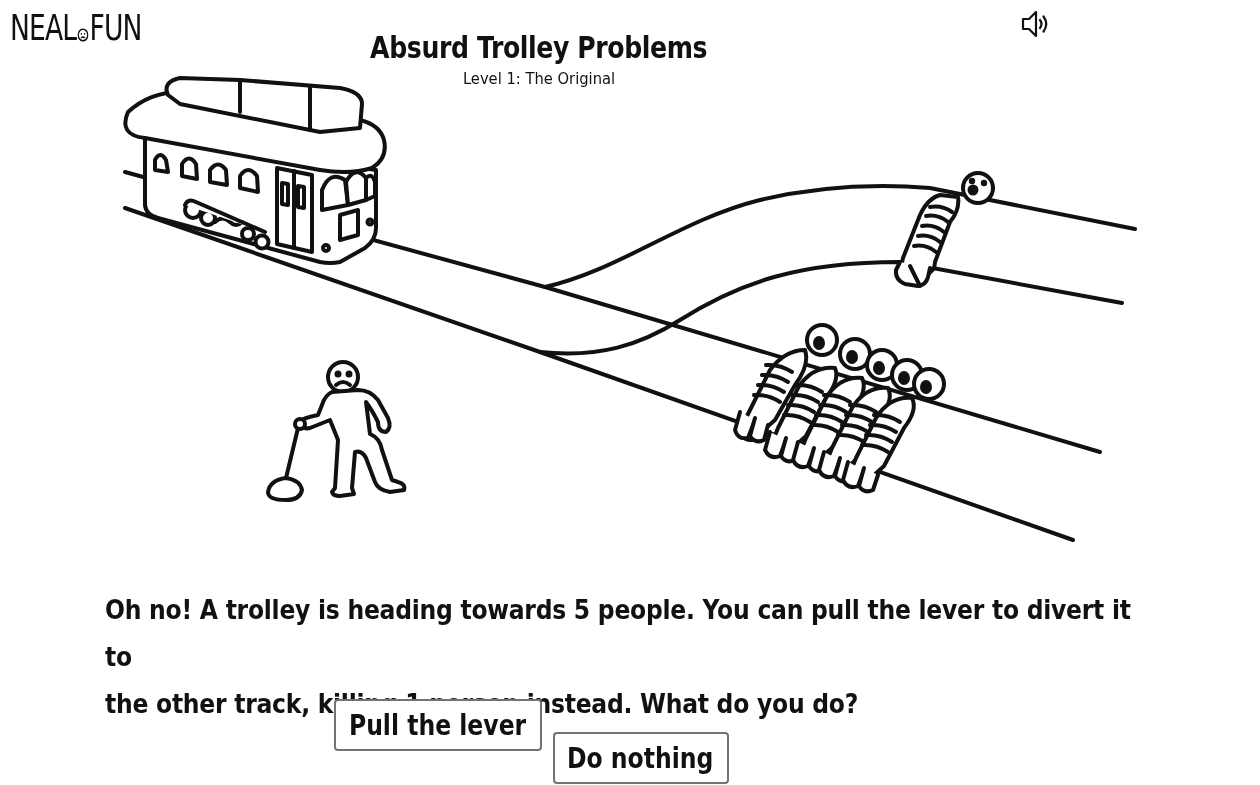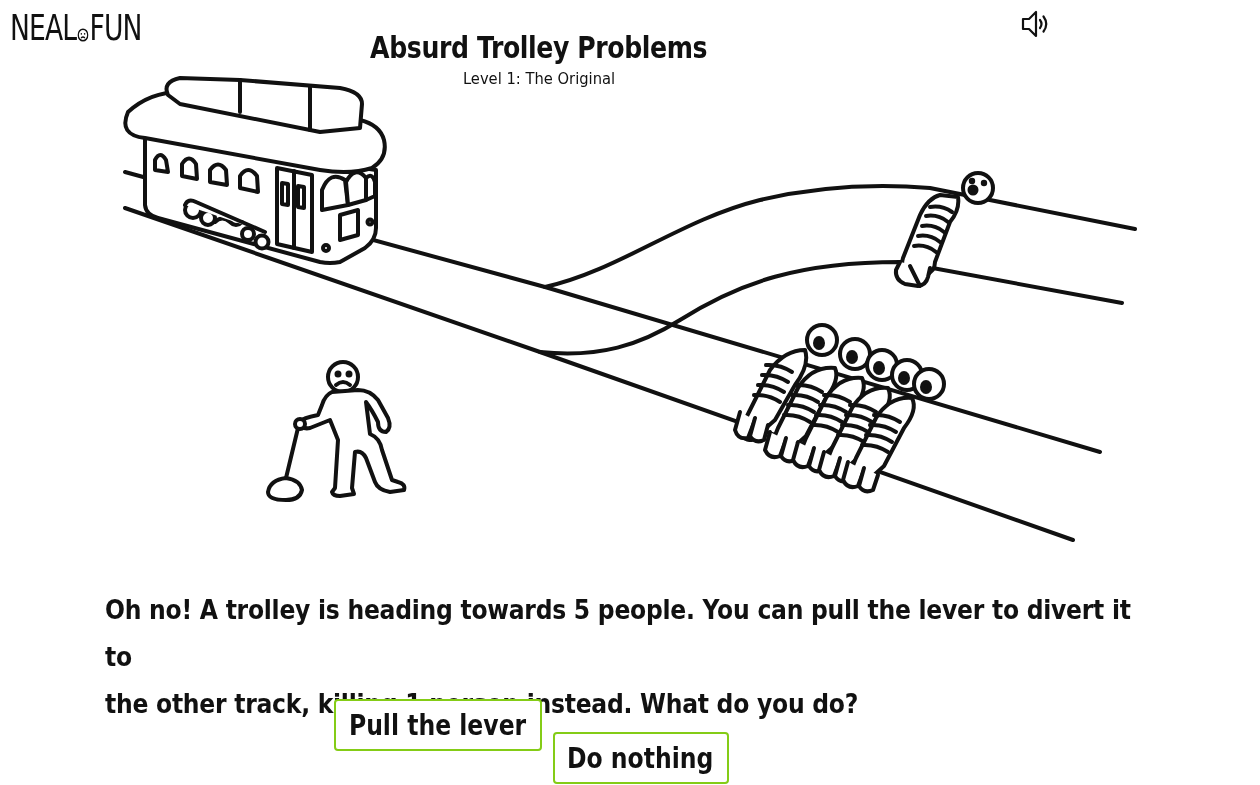--- a/index.html
+++ b/index.html
@@ -101,21 +101,21 @@
       position: absolute;
       left: 0;
       right: 0;
       top: 699px;
       display: flex;
       justify-content: center;
       gap: 11px;
     }
     .choice-btn {
       height: 52px;
-      border: 2px solid #84cc16;
+      border: 2px solid #737373;
       border-radius: 4px;
       background: #fff;
       font-family: "DejaVu Sans", sans-serif;
       font-size: 28px;
       font-weight: bold;
       color: #111;
       cursor: pointer;
       display: flex;
       align-items: center;
       justify-content: center;

